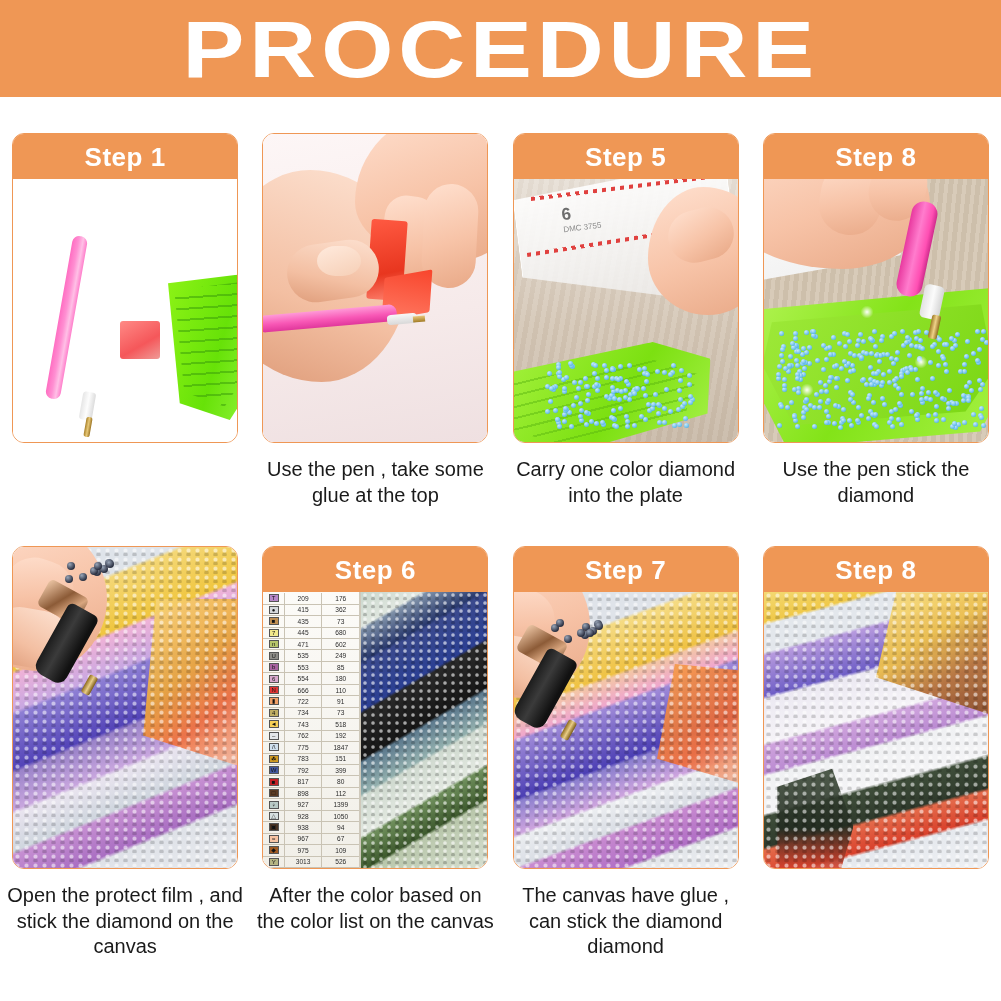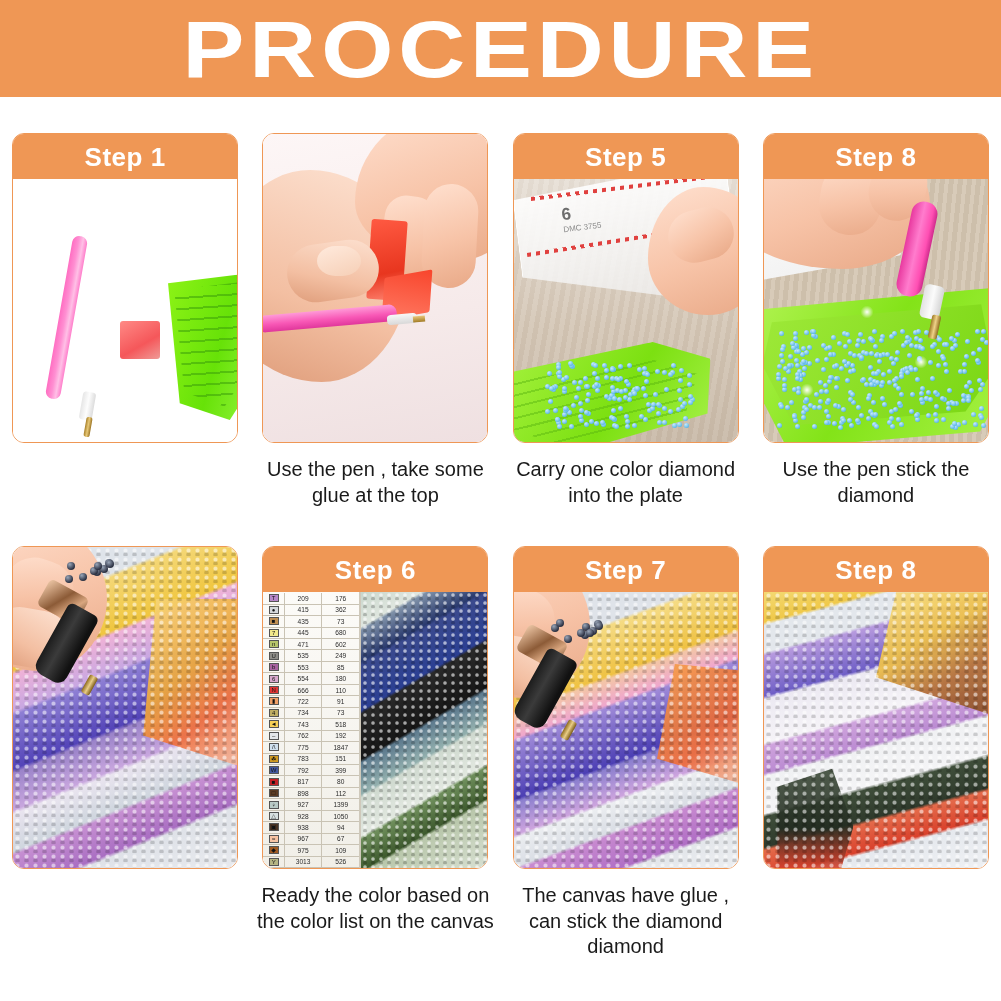--- a/index.html
+++ b/index.html
@@ -1030,20 +1030,21 @@
                 <div class="dk-bead" style="position: absolute; left: 46.0209px; top: 1.53164px;"></div>
                 <div class="dk-bead" style="position: absolute; left: 34.8986px; top: 4.70156px;"></div>
                 <div class="dk-bead" style="position: absolute; left: 47.0376px; top: 3.15955px;"></div>
               </div>
             <div class="mpen-ring"></div>
             <div class="mpen-body"></div>
             <div class="mpen-tip"></div>
           </div>
         </div>
       </div>
+      <div class="caption">Open the protect film , and stick the diamond on the canvas</div>
     </div>
 
     <div class="cell">
       <div class="card card-r2">
         <div class="card-head">
           <span class="card-head-text">Step 6</span>
         </div>
         <div class="card-body">
           <div class="s6-wrap">
             <div class="s6-table" id="s6table">
@@ -1216,21 +1217,21 @@
                   <div class="s6-c2">526</div>
                 </div>
               </div>
             <div class="s6-img">
               <div class="m6"></div>
               <div class="m6-dots"></div>
             </div>
           </div>
         </div>
       </div>
-      <div class="caption">Ready the color based on the color list on the canvas</div>
+      <div class="caption">After the color based on the color list on the canvas</div>
     </div>
 
     <div class="cell">
       <div class="card card-r2">
         <div class="card-head">
           <span class="card-head-text">Step 7</span>
         </div>
         <div class="card-body">
           <div class="photo">
             <div class="mosaic m7"></div>

